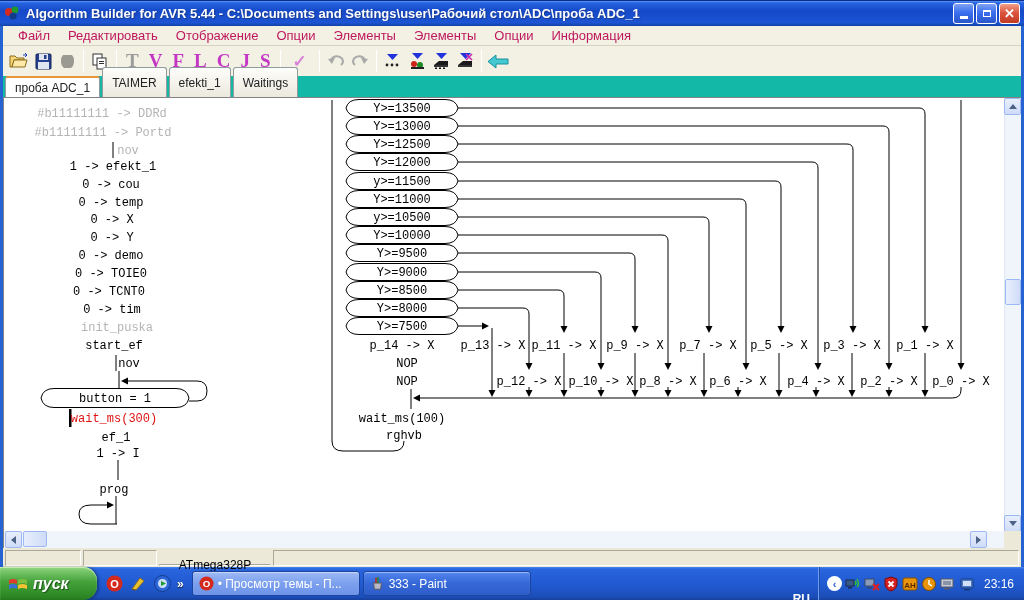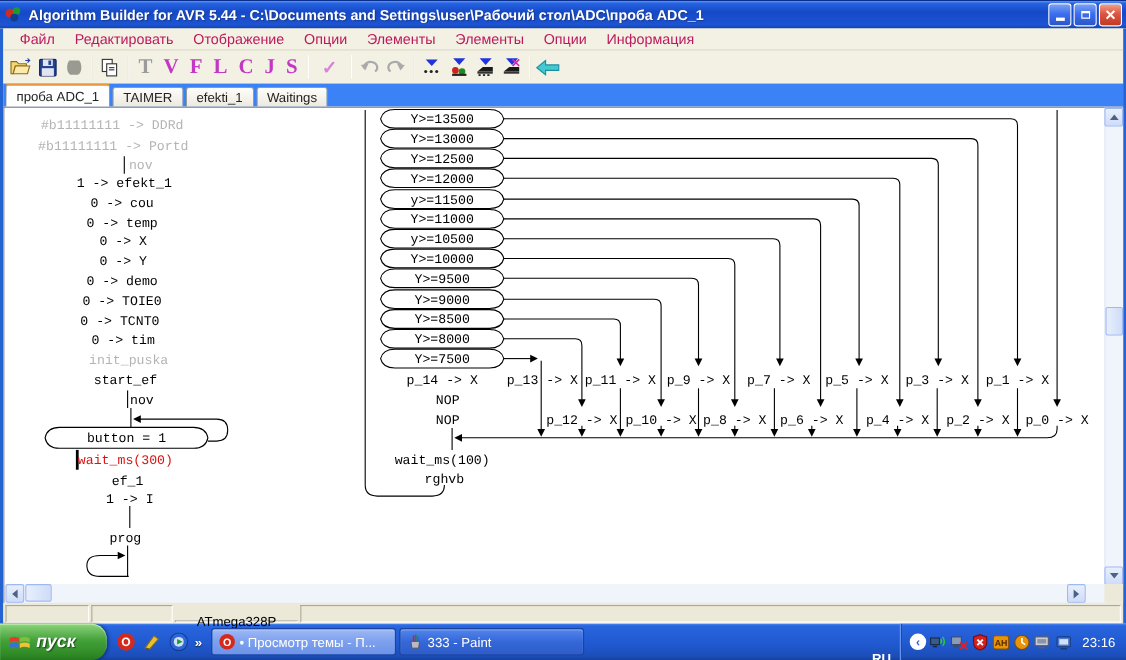--- a/index.html
+++ b/index.html
@@ -33,22 +33,22 @@
   
   .toolbar { height:30px; display:flex; align-items:center; padding-left:4px; background:#F3F1E4; }
   .tb-btn { min-width:24px; height:24px; display:flex; align-items:center; justify-content:center; }
   .tb-sep { width:1px; height:22px; background:#c9c5b4; border-right:1px solid #fff; margin:0 4px; }
   .tb-letter { font-family:"Liberation Serif", serif; font-weight:bold; font-size:19px; color:#c437c4; padding:0 5px; }
   .tb-letter.dim { color:#9b9b9b; }
   .tb-check { color:#d884d8; font-size:17px; font-weight:bold; padding:0 8px; }
   .tb-undo svg, .tb-btn svg { display:block; }
 
   
-  .tabbar { height:21px; display:flex; align-items:flex-end; padding-left:2px; background:#3b82f6; }
-  .tab { height:18px; display:flex; align-items:center; justify-content:center; padding:0 9px;
+  .tabbar { height:21px; display:flex; align-items:flex-end; padding-left:2px; background:#14b8a6; }
+  .tab { height:30px; display:flex; align-items:center; justify-content:center; padding:0 9px;
     font-size:12px; color:#222; background:linear-gradient(180deg,#fdfdfb,#ece9dd);
     border:1px solid #919b9c; border-bottom:none; border-radius:3px 3px 0 0; margin-right:2px; }
   .tab.active { height:21px; background:#fff; border-top:2px solid #e6963c; font-size:12px; }
 
   
   .canvas-row { position:relative; height:434px; background:#fff;
     border-top:1px solid #848284; border-left:1px solid #848284; }
   #flow-svg { position:absolute; left:0; top:0; }
 
   

